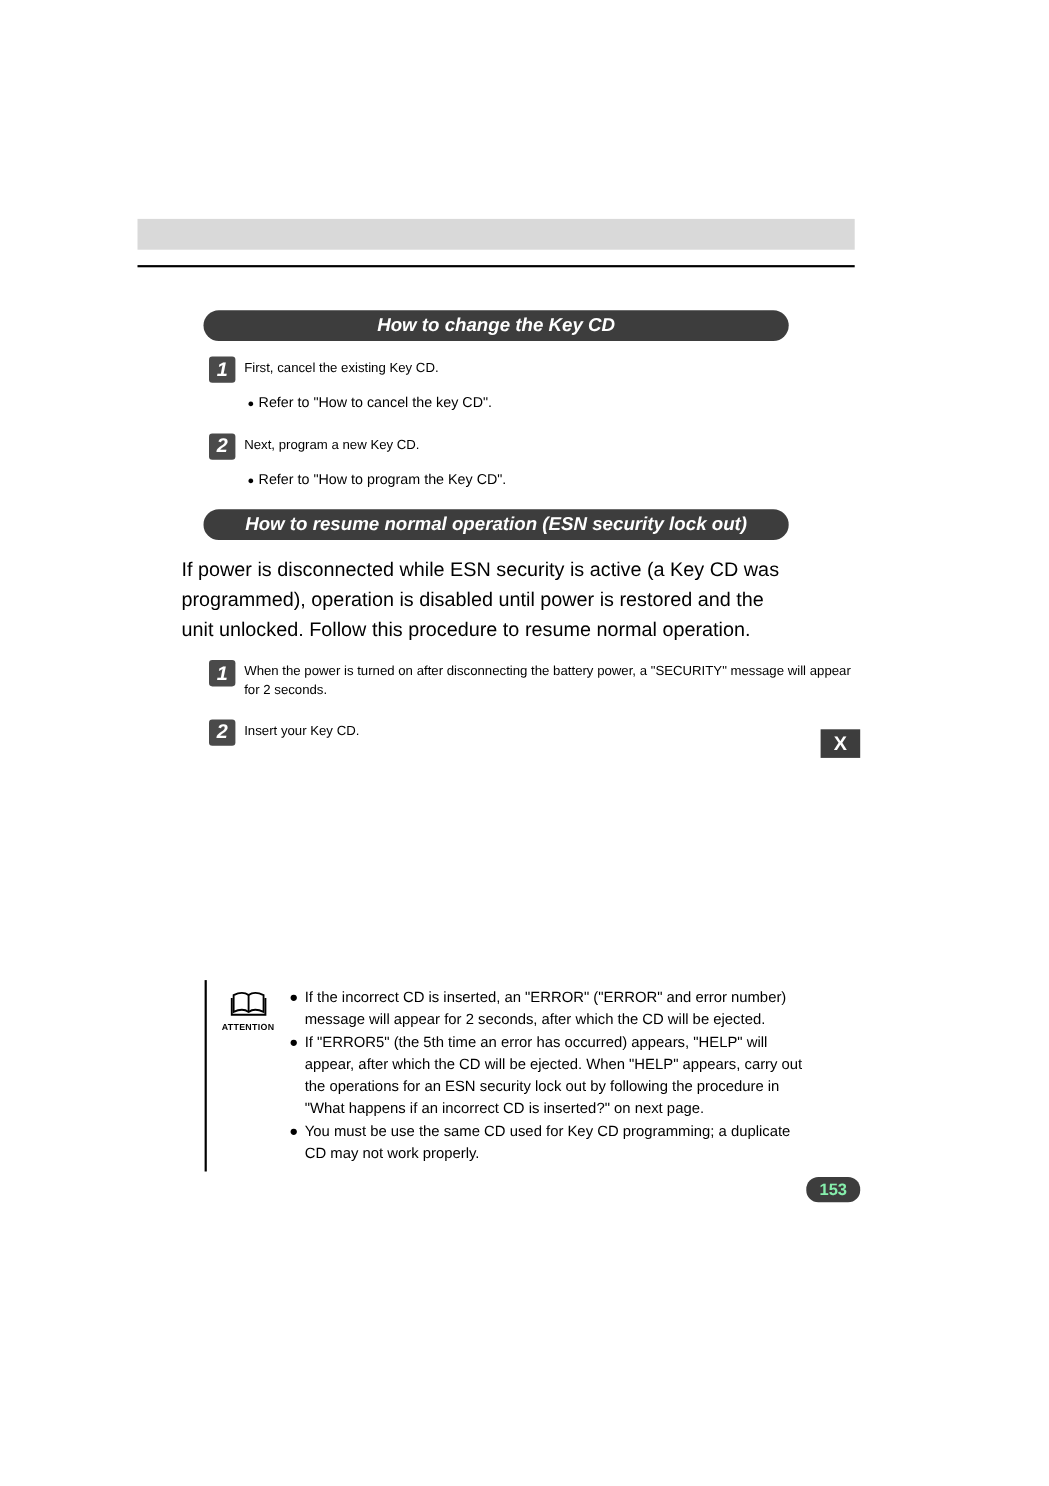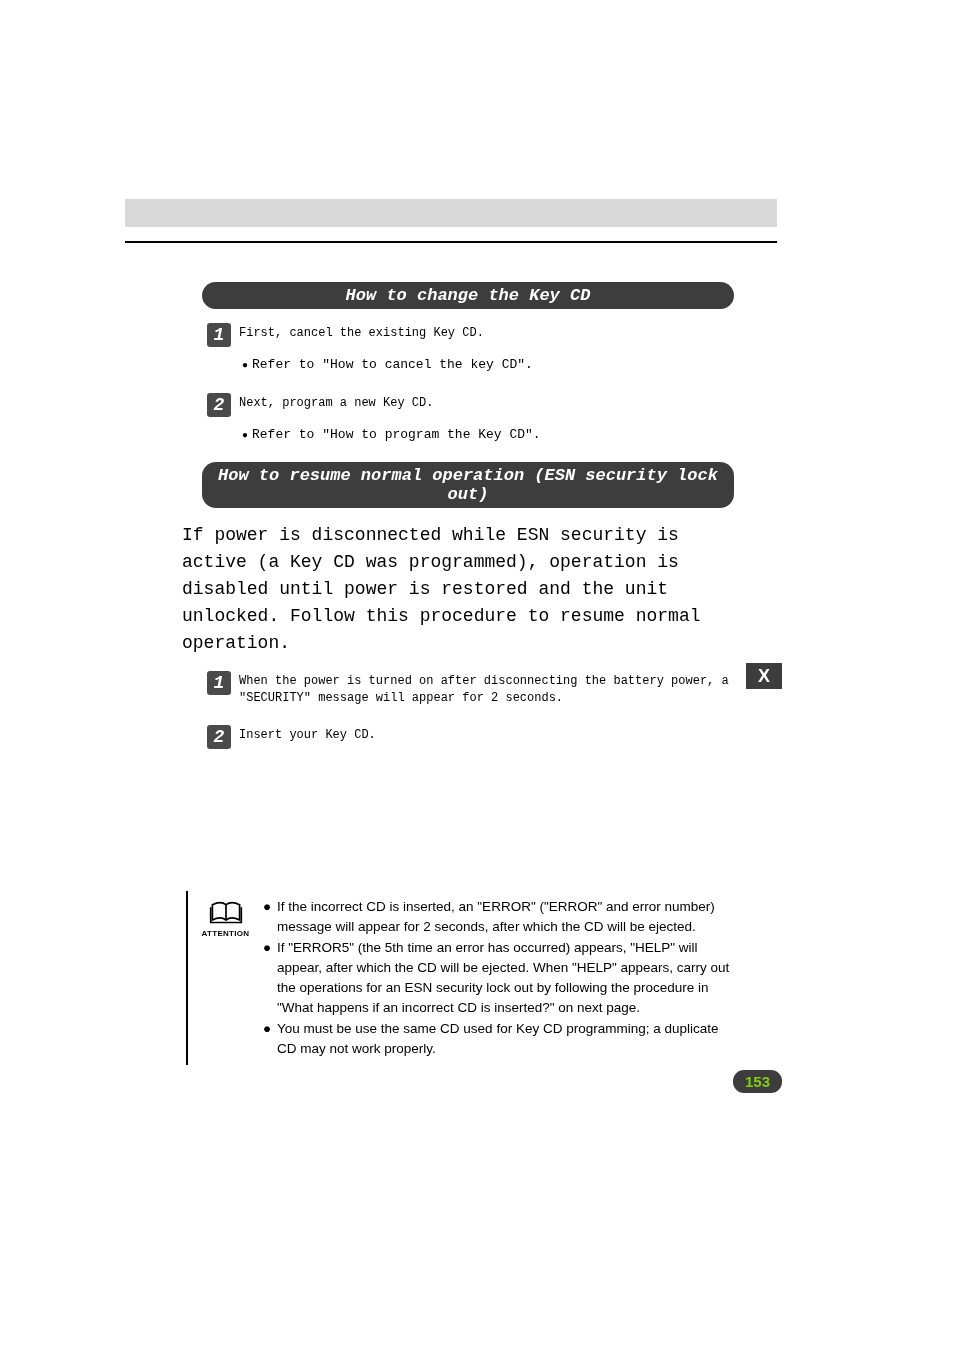--- a/index.html
+++ b/index.html
@@ -23,23 +23,22 @@
       position: absolute;
       top: 241px;
       left: 125px;
       width: 652px;
       height: 2px;
       background: #000;
     }
     .content {
       position: absolute;
       top: 282px;
-      left: 142px;
+      left: 125px;
       width: 652px;
-      font-family: Liberation Mono, monospace;
     }
     .section-header {
       background: #3d3d3d;
       color: #fff;
       font-style: italic;
       font-weight: bold;
       font-size: 17px;
       text-align: center;
       padding: 4px 0;
       border-radius: 14px;
@@ -141,21 +140,21 @@
     }
     .attention-list .bullet {
       flex-shrink: 0;
       width: 14px;
     }
     .page-num {
       position: absolute;
       top: 1070px;
       right: 172px;
       background: #3d3d3d;
-      color: #84cc16;
+      color: #86efac;
       font-weight: bold;
       font-size: 15px;
       padding: 3px 12px;
       border-radius: 11px;
     }
   </style>
 </head>
 <body>
 
 <div class="top-gray-bar"></div>

